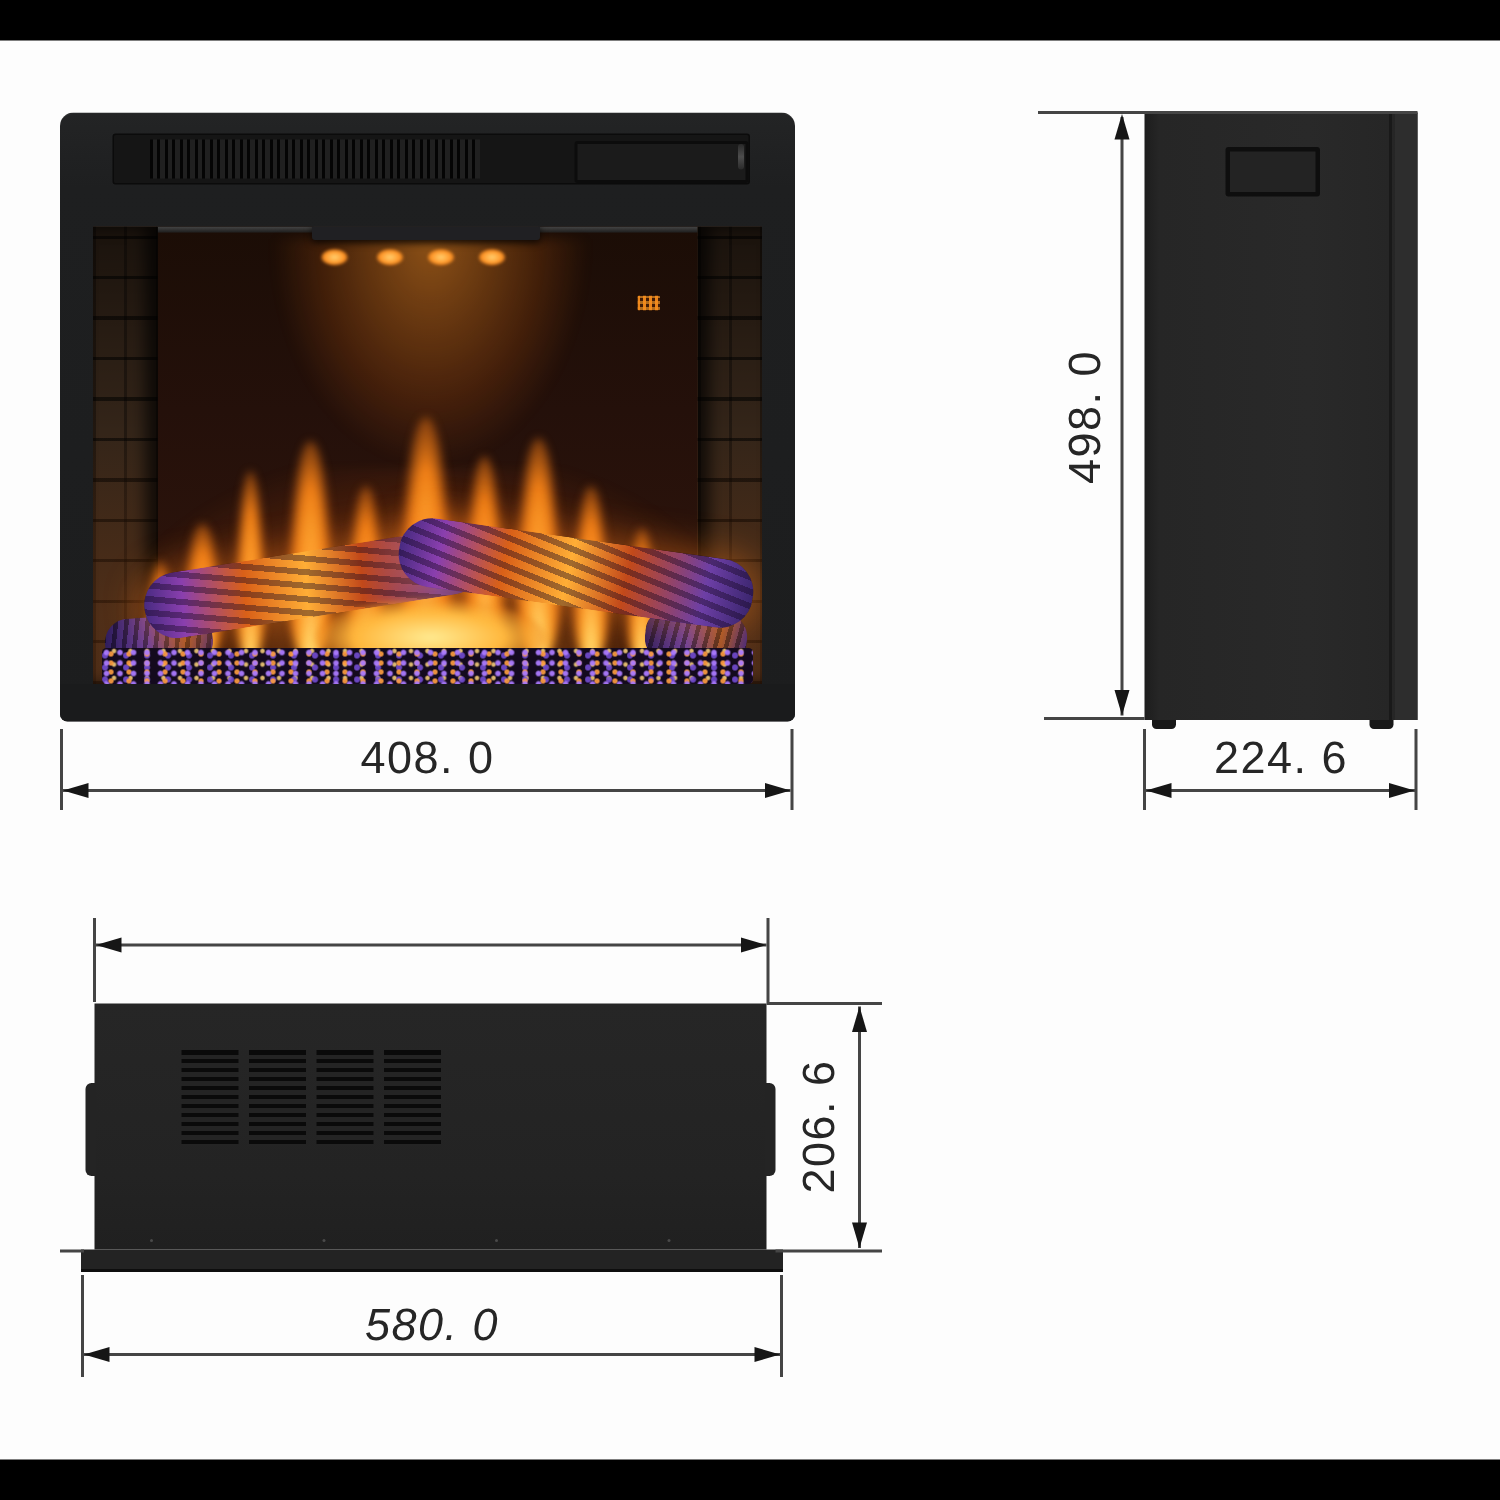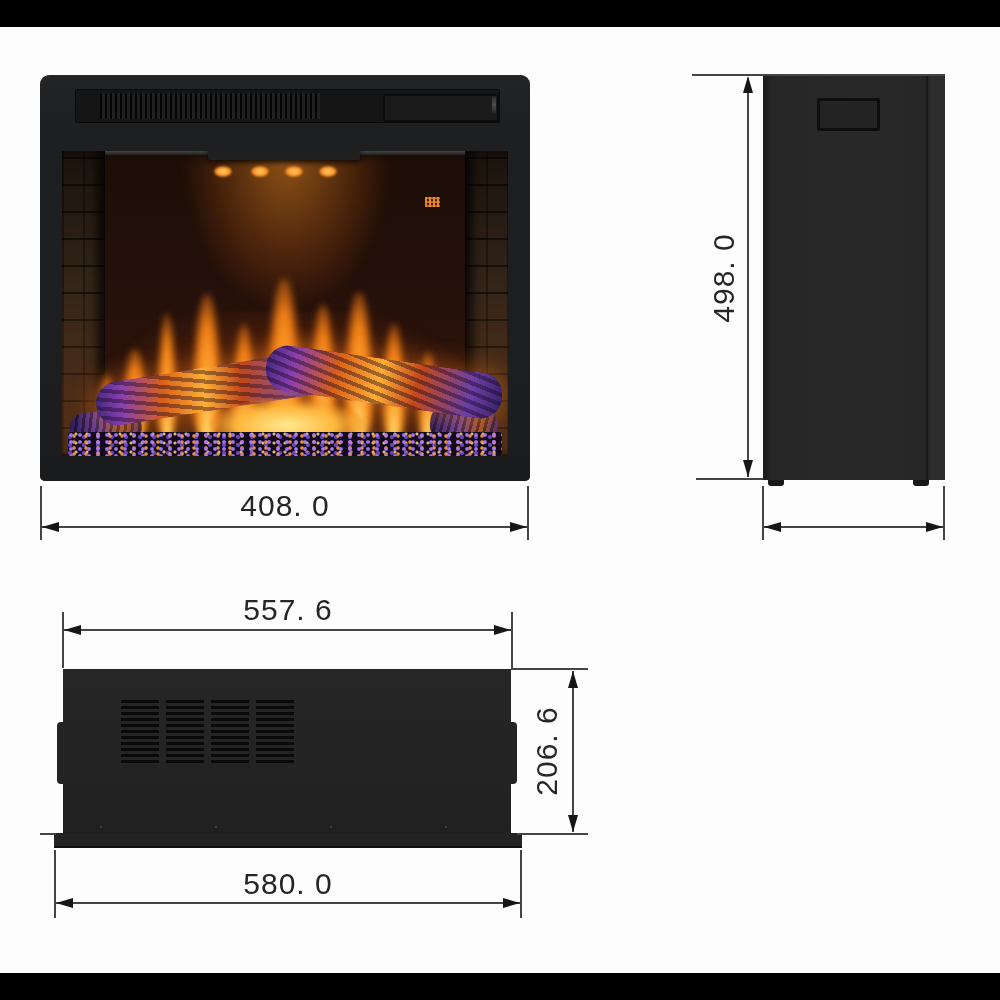--- a/index.html
+++ b/index.html
@@ -179,20 +179,21 @@
   <div class="xline" style="left:747px; top:78px;  width:2px; height:399px;"></div>
   <div class="ar ar-u" style="left:743px; top:76px;"></div>
   <div class="ar ar-d" style="left:743px; top:460px;"></div>
   <div class="dimlab vlab" style="left:624px; top:259px;">498. 0</div>
 
   <div class="xline" style="left:762px; top:486px; width:2px; height:54px;"></div>
   <div class="xline" style="left:943px; top:486px; width:2px; height:54px;"></div>
   <div class="xline" style="left:764px; top:526px; width:180px; height:2px;"></div>
   <div class="ar ar-l" style="left:764px; top:522px;"></div>
   <div class="ar ar-r" style="left:926px; top:522px;"></div>
+  <div class="dimlab" style="left:754px; top:487px;">224. 6</div>
 
   <div id="bottom-view">
     <div class="bv-body">
       <div class="vent-col" style="left:58px;  top:31px;"></div>
       <div class="vent-col" style="left:103px; top:31px;"></div>
       <div class="vent-col" style="left:148px; top:31px;"></div>
       <div class="vent-col" style="left:193px; top:31px;"></div>
     </div>
     <div class="tab tl"></div>
     <div class="tab tr"></div>
@@ -201,30 +202,29 @@
     <div class="screw" style="left:161px;"></div>
     <div class="screw" style="left:276px;"></div>
     <div class="screw" style="left:391px;"></div>
   </div>
 
   <div class="xline" style="left:62px;  top:612px; width:2px; height:56px;"></div>
   <div class="xline" style="left:511px; top:612px; width:2px; height:56px;"></div>
   <div class="xline" style="left:64px;  top:629px; width:447px; height:2px;"></div>
   <div class="ar ar-l" style="left:64px;  top:625px;"></div>
   <div class="ar ar-r" style="left:494px; top:625px;"></div>
-  <div class="dimlab" style="left:188px; top:591px;">557. 6</div>
 
   <div class="xline" style="left:511px; top:668px; width:77px; height:2px;"></div>
   <div class="xline" style="left:517px; top:833px; width:71px; height:2px;"></div>
   <div class="xline" style="left:572px; top:671px; width:2px; height:161px;"></div>
   <div class="ar ar-u" style="left:568px; top:671px;"></div>
   <div class="ar ar-d" style="left:568px; top:815px;"></div>
   <div class="dimlab vlab" style="left:447px; top:732px;">206. 6</div>
 
   <div class="xline" style="left:40px;  top:833px; width:16px; height:2px;"></div>
   <div class="xline" style="left:54px;  top:850px; width:2px; height:68px;"></div>
   <div class="xline" style="left:520px; top:850px; width:2px; height:68px;"></div>
   <div class="xline" style="left:56px;  top:902px; width:465px; height:2px;"></div>
   <div class="ar ar-l" style="left:56px;  top:898px;"></div>
   <div class="ar ar-r" style="left:503px; top:898px;"></div>
-  <div class="dimlab" style="left:188px; top:865px;">580. 0</div>
+  <div class="dimlab" style="left:188px; top:865px;font-style:italic;">580. 0</div>
 
 </div>
 
 </body></html>

